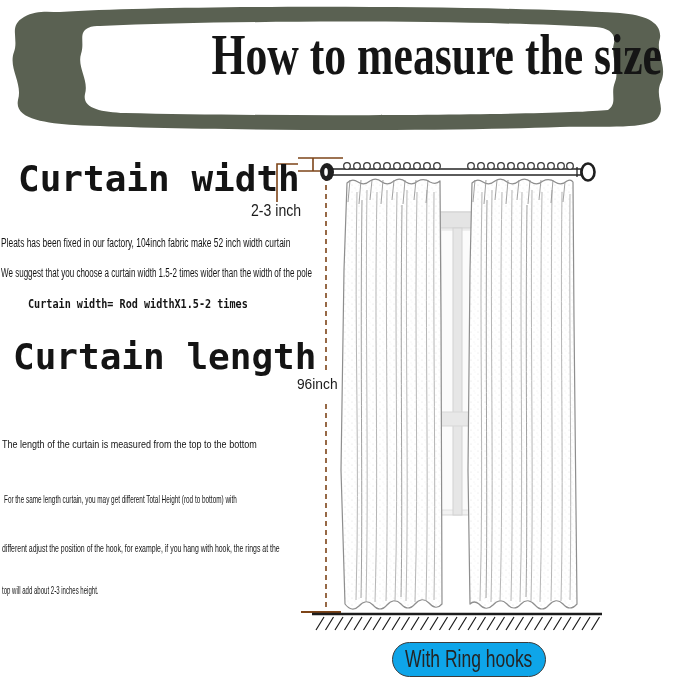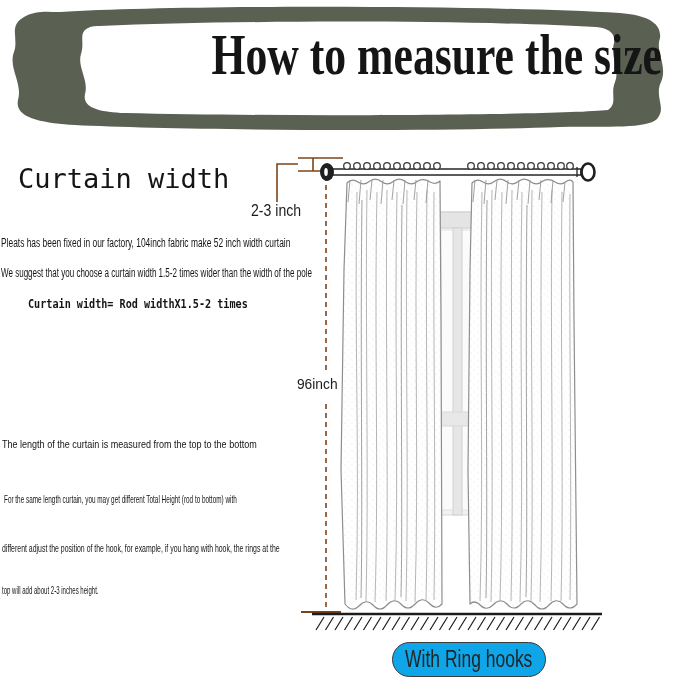--- a/index.html
+++ b/index.html
@@ -13,21 +13,21 @@
   .banner-frame{position:absolute;left:0;top:0;}
   .banner-title-wrap{position:absolute;left:0;top:24px;width:679px;text-align:right;padding-left:46px;}
   .banner-title{
     display:inline-block;font-family:"Liberation Serif",serif;font-weight:700;
     font-size:56px;line-height:62px;color:#151515;
     transform:scaleX(0.78);transform-origin:center;white-space:nowrap;
   }
   
   .section-heading{
     position:absolute;font-family:"DejaVu Sans Mono",monospace;
-    font-size:27px;line-height:30px;font-weight:400;color:#141414;white-space:nowrap;
+    font-size:36px;line-height:30px;font-weight:700;color:#141414;white-space:nowrap;
     letter-spacing:0px;
   }
   .h-width{left:18px;top:164px;}
   .h-length{left:13px;top:342px;}
   
   .body-line{
     position:absolute;font-size:12px;line-height:14px;color:#151515;
     white-space:nowrap;transform-origin:left center;
   }
   .w1{left:1px;top:236px;transform:scaleX(0.70);}
@@ -223,20 +223,21 @@
            M590,617 l-8,13 M599.5,617 l-8,13"></path>
     </g>
   </svg>
 
   <div class="section-heading h-width">Curtain width</div>
   <div class="gap-label">2-3 inch</div>
   <div class="body-line w1">Pleats has been fixed in our factory, 104inch fabric make 52 inch width curtain</div>
   <div class="body-line w2">We suggest that you choose a curtain width 1.5-2 times wider than the width of the pole</div>
   <div class="formula">Curtain width= Rod widthX1.5-2 times</div>
 
+  <div class="section-heading h-length">Curtain length</div>
   <div class="height-label">96inch</div>
   <div class="body-line l1">The length of the curtain is measured from the top to the bottom</div>
   <div class="body-line l2">For the same length curtain, you may get different Total Height (rod to bottom) with</div>
   <div class="body-line l3">different adjust the position of the hook, for example, if you hang with hook, the rings at the</div>
   <div class="body-line l4">top will add about 2-3 inches height.</div>
 
   <div class="badge">
     <span>With Ring hooks</span>
   </div>
 

